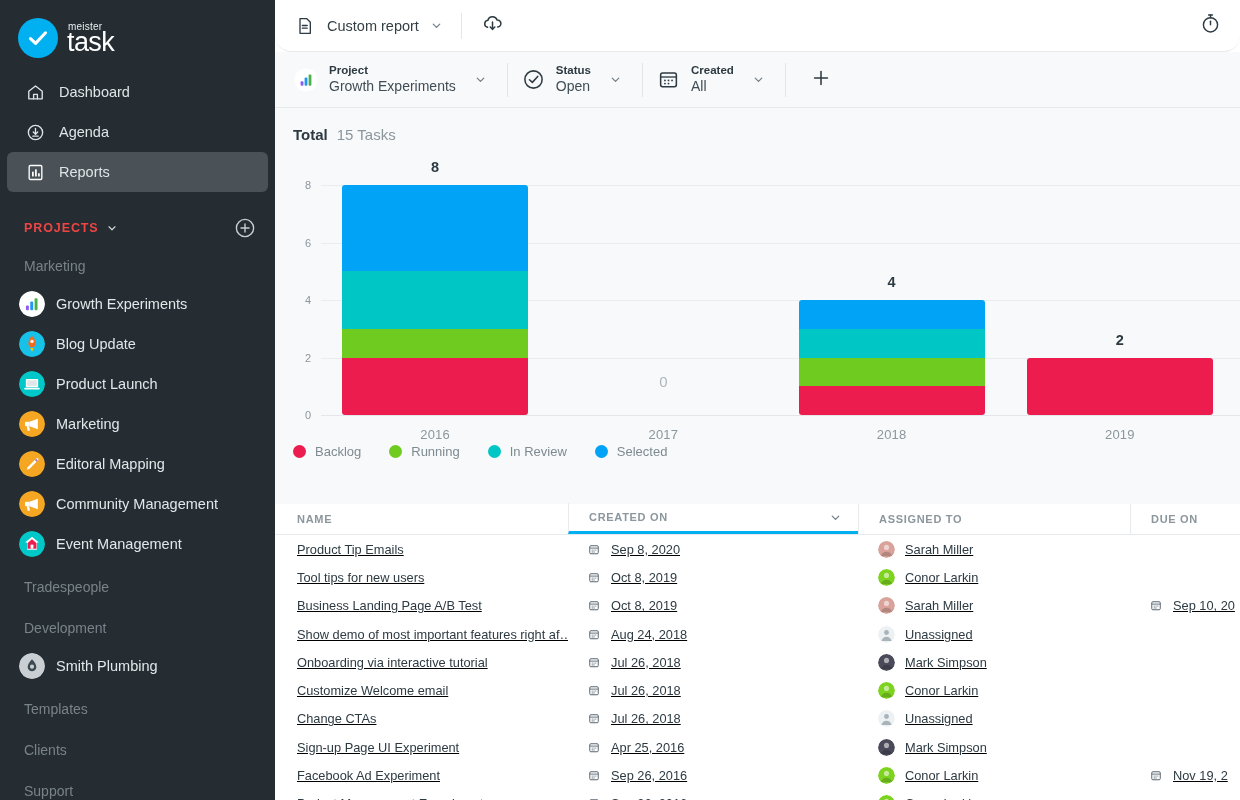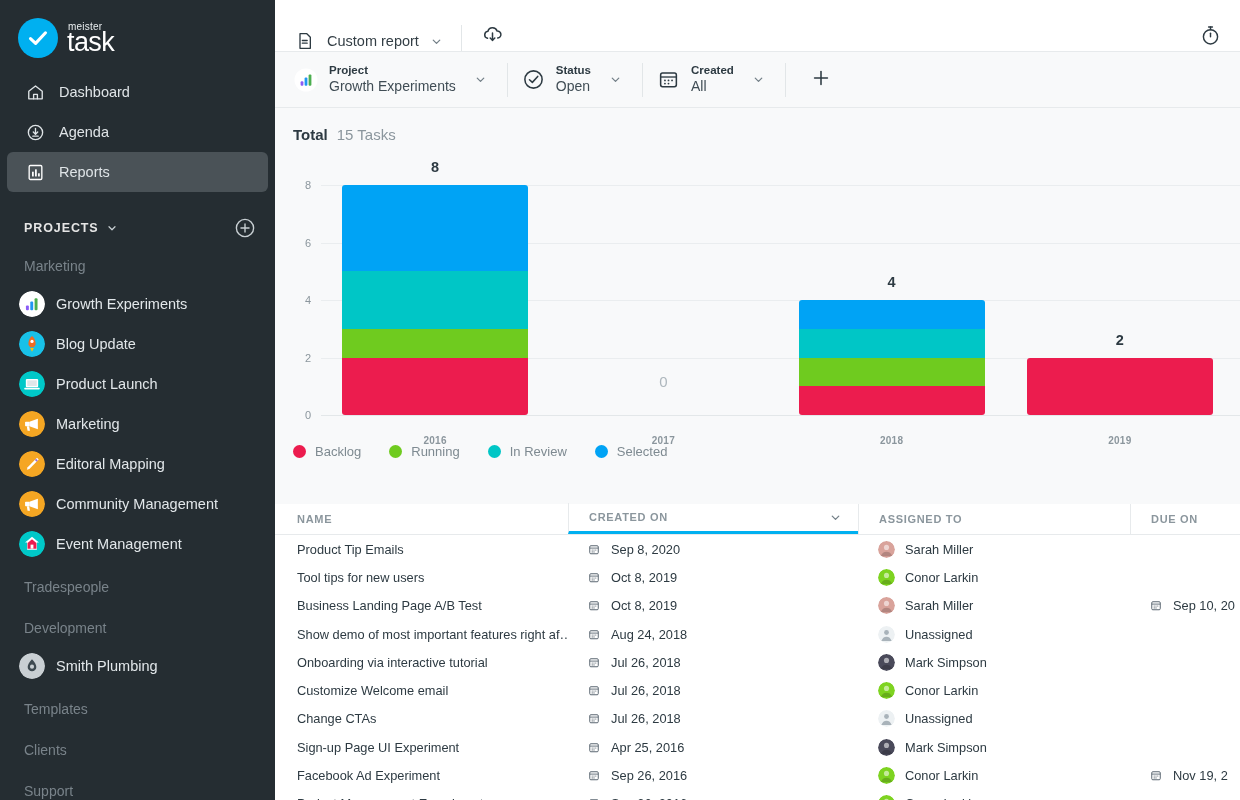--- a/index.html
+++ b/index.html
@@ -51,21 +51,21 @@
   }
   .nav-item.active { background: #4a5257; }
   .nav-item .ico { width: 22px; height: 22px; flex: 0 0 22px; margin-right: 13px; display:flex; align-items:center; justify-content:center;}
   .nav-item .ico svg { display: block; }
 
   .projects-head {
     display: flex; align-items: center;
     margin-top: 21px; padding: 0 19px 0 24px; height: 30px;
   }
   .projects-title {
-    color: #e5e5e5; font-size: 12.5px; font-weight: 700; letter-spacing: .9px;
+    color: #ef4444; font-size: 12.5px; font-weight: 700; letter-spacing: .9px;
   }
   .chev-sm { margin-left: 7px; display:flex; align-items:center; }
   .plus-circle { margin-left: auto; display:flex; align-items:center; }
 
   .group-label {
     color: #79838a; font-size: 14px;
     padding: 0 24px; height: 36px; display: flex; align-items: center;
     margin-top: 5px;
   }
   .proj-item {
@@ -79,22 +79,23 @@
     display: flex; align-items: center; justify-content: center;
     font-size: 13px; line-height: 1; overflow: hidden;
   }
   .proj-ico svg { display:block; }
 
   
   .main { flex: 1 1 auto; height: 800px; background: #fff; overflow: hidden; position: relative; }
 
   .topbar {
     height: 52px; border-bottom: 1px solid #e7eaec;
-    display: flex; align-items: flex-end; padding: 0 18px 0 20px;
+    display: flex; align-items: center; padding: 0 18px 0 20px;
     background: #fff;
+    border-radius: 16px;
   }
   .report-sel { display: flex; align-items: center; cursor: pointer; }
   .report-sel .doc { margin-right: 12px; display:flex; }
   .report-sel .label { font-size: 14.5px; color: #333e45; }
   .report-sel .cv { margin-left: 11px; display:flex; }
   .tb-div { width: 1px; height: 26px; background: #e2e6e8; margin: 0 18px 0 18px; }
   .dl-btn { display:flex; align-items:center; cursor:pointer; }
   .timer-btn { margin-left: auto; display:flex; align-items:center; cursor:pointer; }
 
   .filterbar {
@@ -136,21 +137,21 @@
     display: flex; flex-direction: column-reverse;
   }
   .seg { width: 100%; }
   .bar-total {
     position: absolute; transform: translateX(-50%);
     font-size: 14.5px; font-weight: 700; color: #2d3a42;
   }
   .bar-total.zero { color: #aeb7bd; font-weight: 400; font-size: 15px; }
   .xlabel {
     position: absolute; transform: translateX(-50%);
-    font-size: 10px; font-weight: 700; color: #8b969d; letter-spacing: .2px; margin-top: 8px;
+    font-size: 13px; font-weight: 400; color: #8b969d; letter-spacing: .2px;
   }
   .legend { display: flex; align-items: center; padding: 0 0 0 18px; margin-top: 17px; }
   .lg { display: flex; align-items: center; margin-right: 28px; }
   .lg-dot { width: 13px; height: 13px; border-radius: 50%; margin-right: 9px; flex:0 0 13px; }
   .lg-txt { font-size: 13px; color: #7e8a91; }
 
   
   .table { background: #fff; }
   .thead {
     display: flex; height: 31px; align-items: flex-end;
@@ -165,21 +166,21 @@
   .th.c-created {
     width: 290px; padding-left: 20px;
     border-left: 1px solid #e7eaec;
     border-bottom: 3px solid #00B0F0;
     height: 31px;
   }
   .th.c-assigned { width: 272px; padding-left: 20px; border-left: 1px solid #e7eaec; }
   .th.c-due { flex: 1 1 auto; padding-left: 20px; border-left: 1px solid #e7eaec; }
   .th .sortchev { margin-left: auto; margin-right: 16px; display:flex; align-items:center;}
 
-  .trow { display: flex; height: 28.3px; align-items: center; }
+  .trow { display: flex; height: 28.3px; align-items: center; text-decoration: underline; }
   .td { display: flex; align-items: center; height: 28px; }
   .td.c-name { width: 293px; padding-left: 22px; font-size: 12.8px; color: #2d3a42;
                white-space: nowrap; overflow: hidden; }
   .td.c-created { width: 290px; padding-left: 20px; font-size: 12.8px; color: #2d3a42; }
   .td.c-assigned { width: 272px; padding-left: 20px; font-size: 12.8px; color: #2d3a42; }
   .td.c-due { flex: 1 1 auto; padding-left: 20px; font-size: 12.8px; color: #2d3a42;
               white-space: nowrap; overflow: hidden; }
   .cal-ico { margin-right: 11px; display: flex; align-items: center; flex: 0 0 12px; }
   .av {
     width: 17px; height: 17px; border-radius: 50%; margin-right: 10px; flex: 0 0 17px;

